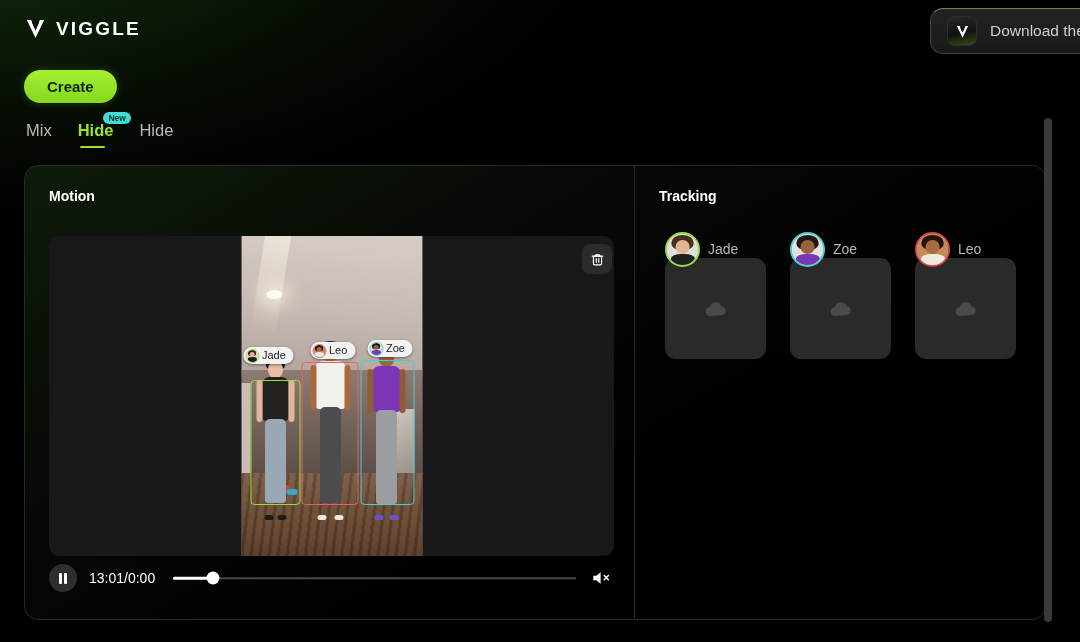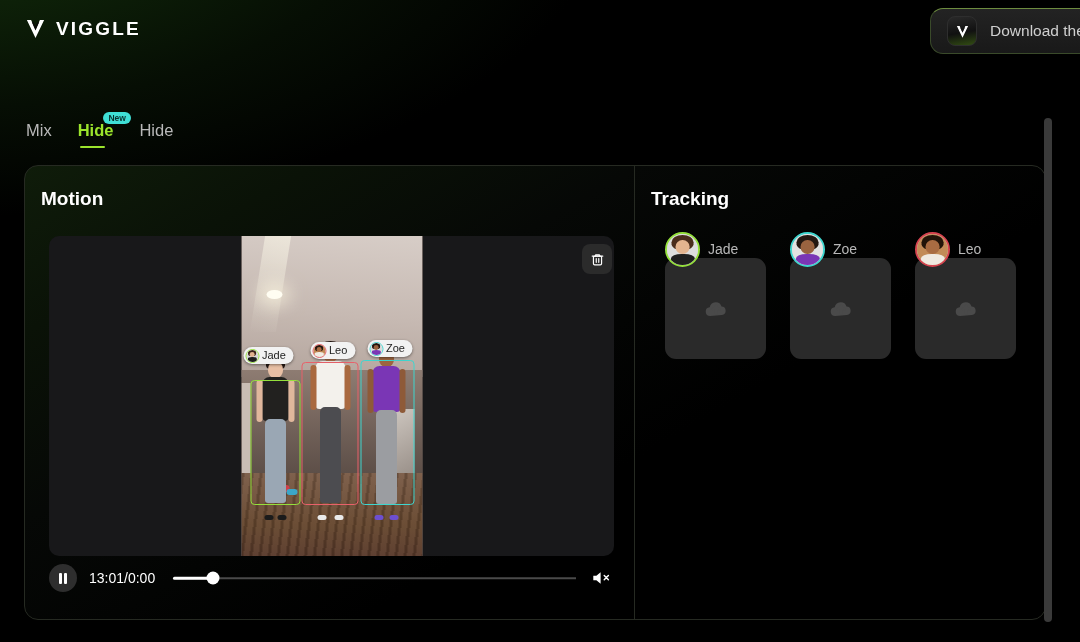--- a/index.html
+++ b/index.html
@@ -148,23 +148,23 @@
   .panel-motion {
     width: 610px;
     flex: 0 0 610px;
     border-right: 1px solid #262a22;
     position: relative;
   }
   .panel-character { flex: 1 1 auto; position: relative; }
 
   .panel-title {
     position: absolute;
-    top: 22px; left: 16px;
+    top: 22px; left: 24px;
     color: #ffffff;
-    font-size: 19px;
+    font-size: 14px;
     font-weight: 700;
   }
 
   
   .stage {
     position: absolute;
     left: 24px; top: 70px;
     width: 565px; height: 320px;
     background: #18181a;
     border-radius: 10px;
@@ -428,20 +428,21 @@
     <span class="download-appicon">
       <svg viewBox="0 0 24 24">
         <path d="M3 3 L12 22 L21 3 L16.6 3 L12 13.2 L7.4 3 Z" fill="#ffffff"></path>
         <path d="M8.2 5.4 L12 14 L15.8 5.4 L13.9 5.4 L12 10 L10.1 5.4 Z" fill="#161616"></path>
       </svg>
     </span>
     <span class="download-text">Download the</span>
   </div>
 
   <div class="seg">
+    <button class="seg-btn active">Create</button>
   </div>
 
   <div class="subtabs">
     <div class="subtab">
       <span>Mix</span>
     </div>
     <div class="subtab active">
       <span>Hide</span>
       <span class="new-badge">New</span>
     </div>

